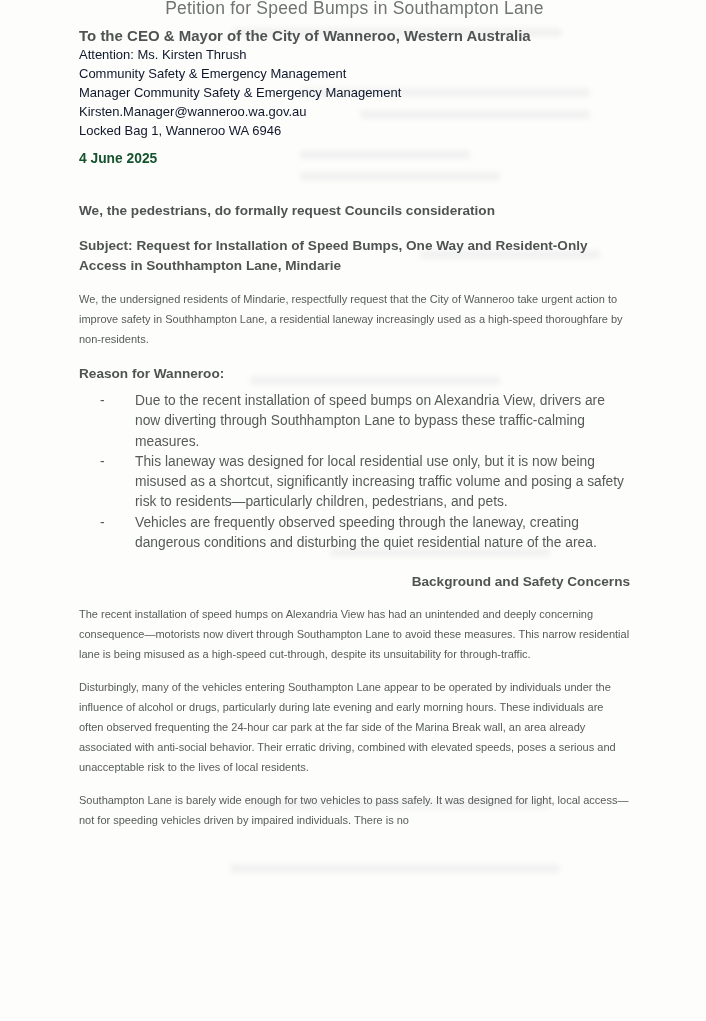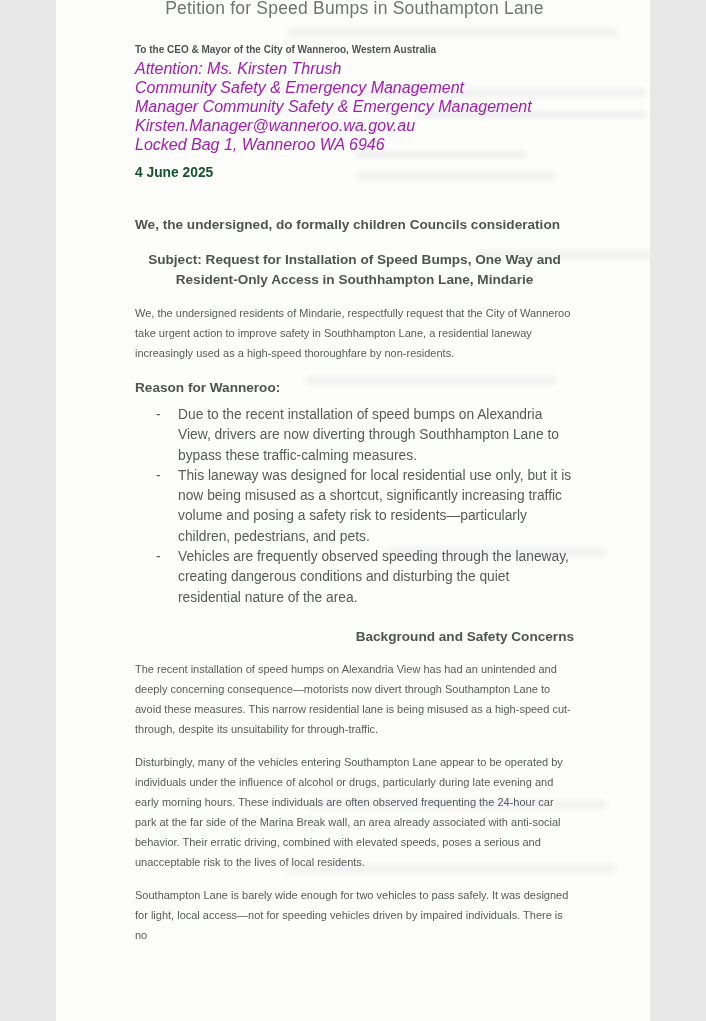--- a/index.html
+++ b/index.html
@@ -3,21 +3,21 @@
 <meta charset="utf-8">
 <style>
   html, body {
     margin: 0;
     padding: 0;
     background: #e8e8e8;
     font-family: "Liberation Sans", sans-serif;
   }
   .page {
     position: relative;
-    width: 594px;
+    width: 706px;
     height: 1021px;
     margin: 0 auto;
     background: #fdfdfc;
     overflow: hidden;
     color: #565b5a;
   }
   .content {
     position: relative;
     z-index: 2;
     padding: 0 76px 0 79px;
@@ -25,31 +25,30 @@
   .doc-title {
     margin: -3px 0 0 0;
     text-align: center;
     font-size: 17.5px;
     line-height: 22px;
     font-weight: 400;
     color: #6f7473;
     letter-spacing: 0.2px;
   }
   .to-line {
-    margin-top: 21px;
-    font-size: 10px;
+    margin-top: 7px;
+    font-size: 15px;
     line-height: 19px;
     font-weight: 700;
     color: #4f5453;
   }
   .addr-line {
-    font-size: 16px;
+    font-size: 13px;
     line-height: 19px;
-    font-style: italic;
-    color: #a21caf;
+    color: #0f172a;
   }
   .date-line {
     margin-top: 9px;
     font-size: 13.8px;
     line-height: 19px;
     font-weight: 700;
     color: #14532d;
   }
   .request-line {
     margin-top: 33px;
@@ -57,21 +56,20 @@
     line-height: 19px;
     font-weight: 700;
     color: #4f5453;
   }
   .subject-line {
     margin-top: 16px;
     font-size: 13.6px;
     line-height: 20px;
     font-weight: 700;
     color: #4f5453;
-    text-align: center;
   }
   .body-para {
     margin-top: 13px;
     font-size: 11px;
     line-height: 20px;
     color: #565b5a;
   }
   .section-heading {
     margin-top: 15px;
     font-size: 13.6px;
@@ -95,20 +93,21 @@
     color: #565b5a;
   }
   .reason-marker {
     flex: 0 0 auto;
     width: 22px;
     margin-left: 21px;
     text-align: left;
   }
   .reason-text {
     flex: 1 1 auto;
+    margin-left: 13px;
   }
   
   .bleed {
     position: absolute;
     z-index: 1;
     height: 9px;
     background: #8f9594;
     opacity: 0.10;
     filter: blur(2.5px);
     border-radius: 3px;
@@ -139,21 +138,21 @@
       <div class="to-line">To the CEO &amp; Mayor of the City of Wanneroo, Western Australia</div>
       <div class="addr-line">Attention: Ms. Kirsten Thrush</div>
       <div class="addr-line">Community Safety &amp; Emergency Management</div>
       <div class="addr-line">Manager Community Safety &amp; Emergency Management</div>
       <div class="addr-line">Kirsten.Manager@wanneroo.wa.gov.au</div>
       <div class="addr-line">Locked Bag 1, Wanneroo WA 6946</div>
     </div>
 
     <div class="date-line">4 June 2025</div>
 
-    <div class="request-line">We, the undersigned, do formally children Councils consideration</div>
+    <div class="request-line">We, the pedestrians, do formally request Councils consideration</div>
 
     <div class="subject-line">Subject: Request for Installation of Speed Bumps, One Way and Resident-Only Access in Southhampton Lane, Mindarie</div>
 
     <p class="body-para">We, the undersigned residents of Mindarie, respectfully request that the City of Wanneroo take urgent action to improve safety in Southhampton Lane, a residential laneway increasingly used as a high-speed thoroughfare by non-residents.</p>
 
     <div class="section-heading">Reason for Wanneroo:</div>
 
     <ul class="reason-list">
       <li class="reason-item">
         <span class="reason-marker">-</span>

